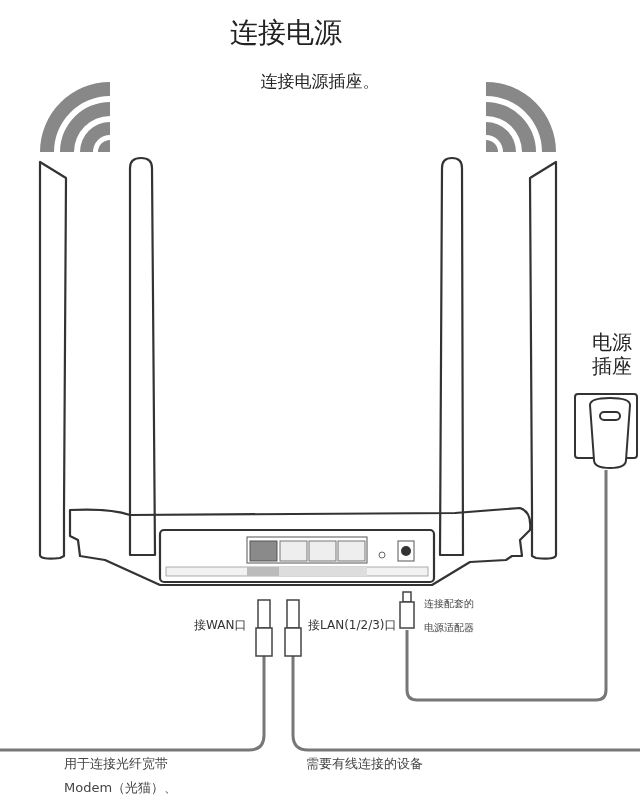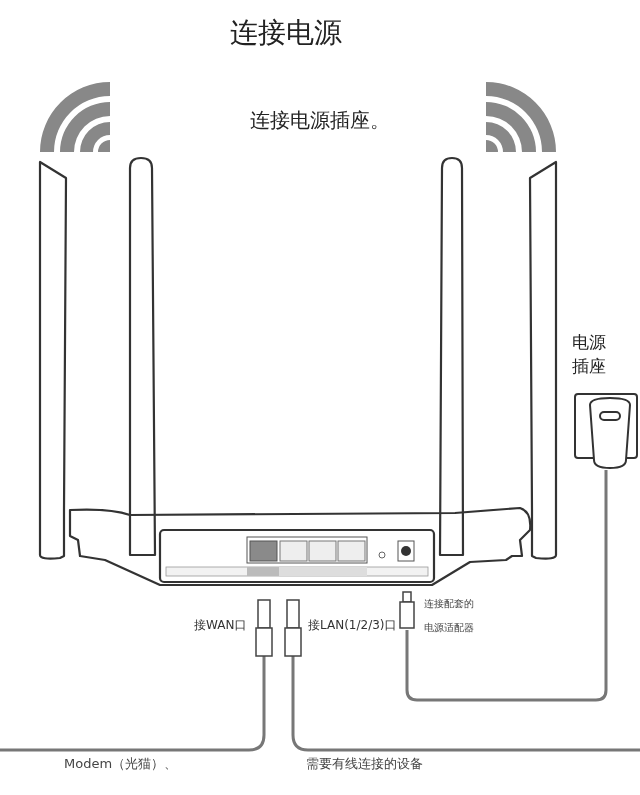--- a/index.html
+++ b/index.html
@@ -1,21 +1,21 @@
 <!DOCTYPE html>
 <html><head>
 <meta charset="utf-8">
 <style>
   html, body { margin:0; padding:0; background:#ffffff; }
   body { width:640px; height:795px; position:relative; overflow:hidden; font-family:"DejaVu Sans", sans-serif; color:#222; }
   .abs { position:absolute; }
   .title { left:0; width:572px; top:14px; text-align:center; font-size:28px; color:#222; }
-  .subtitle { left:0; width:640px; top:70px; text-align:center; font-size:20px; color:#222;margin-top:37px; }
+  .subtitle { left:0; width:640px; top:70px; text-align:center; font-size:17px; color:#222; }
   .label { font-size:12px; color:#333; white-space:nowrap; }
-  .outlet-label { font-size:17px; color:#222; text-align:left; line-height:24px; left:572px; top:330px; width:60px; }
+  .outlet-label { font-size:20px; color:#222; text-align:right; line-height:24px; left:572px; top:330px; width:60px; }
   .note { font-size:13px; color:#444; line-height:24px; white-space:nowrap; }
   svg.art { position:absolute; left:0; top:0; }
 </style>
 </head>
 <body>
 
 <div class="abs title">连接电源</div>
 <div class="abs subtitle">连接电源插座。</div>
 
 <svg class="art" width="640" height="795" viewBox="0 0 640 795">
@@ -97,17 +97,18 @@
 
 <div class="abs label" style="left:194px; top:617px;">接WAN口</div>
 <div class="abs label" style="left:308px; top:617px;">接LAN(1/2/3)口</div>
 
 <div class="abs note" style="left:424px; top:592px; font-size:10px;">
   <div>连接配套的</div>
   <div>电源适配器</div>
 </div>
 
 <div class="abs note" style="left:64px; top:752px;">
+  <div>用于连接光纤宽带</div>
   <div>Modem（光猫）、</div>
 </div>
 <div class="abs note" style="left:306px; top:752px;">
   <div>需要有线连接的设备</div>
 </div>
 
 </body></html>

